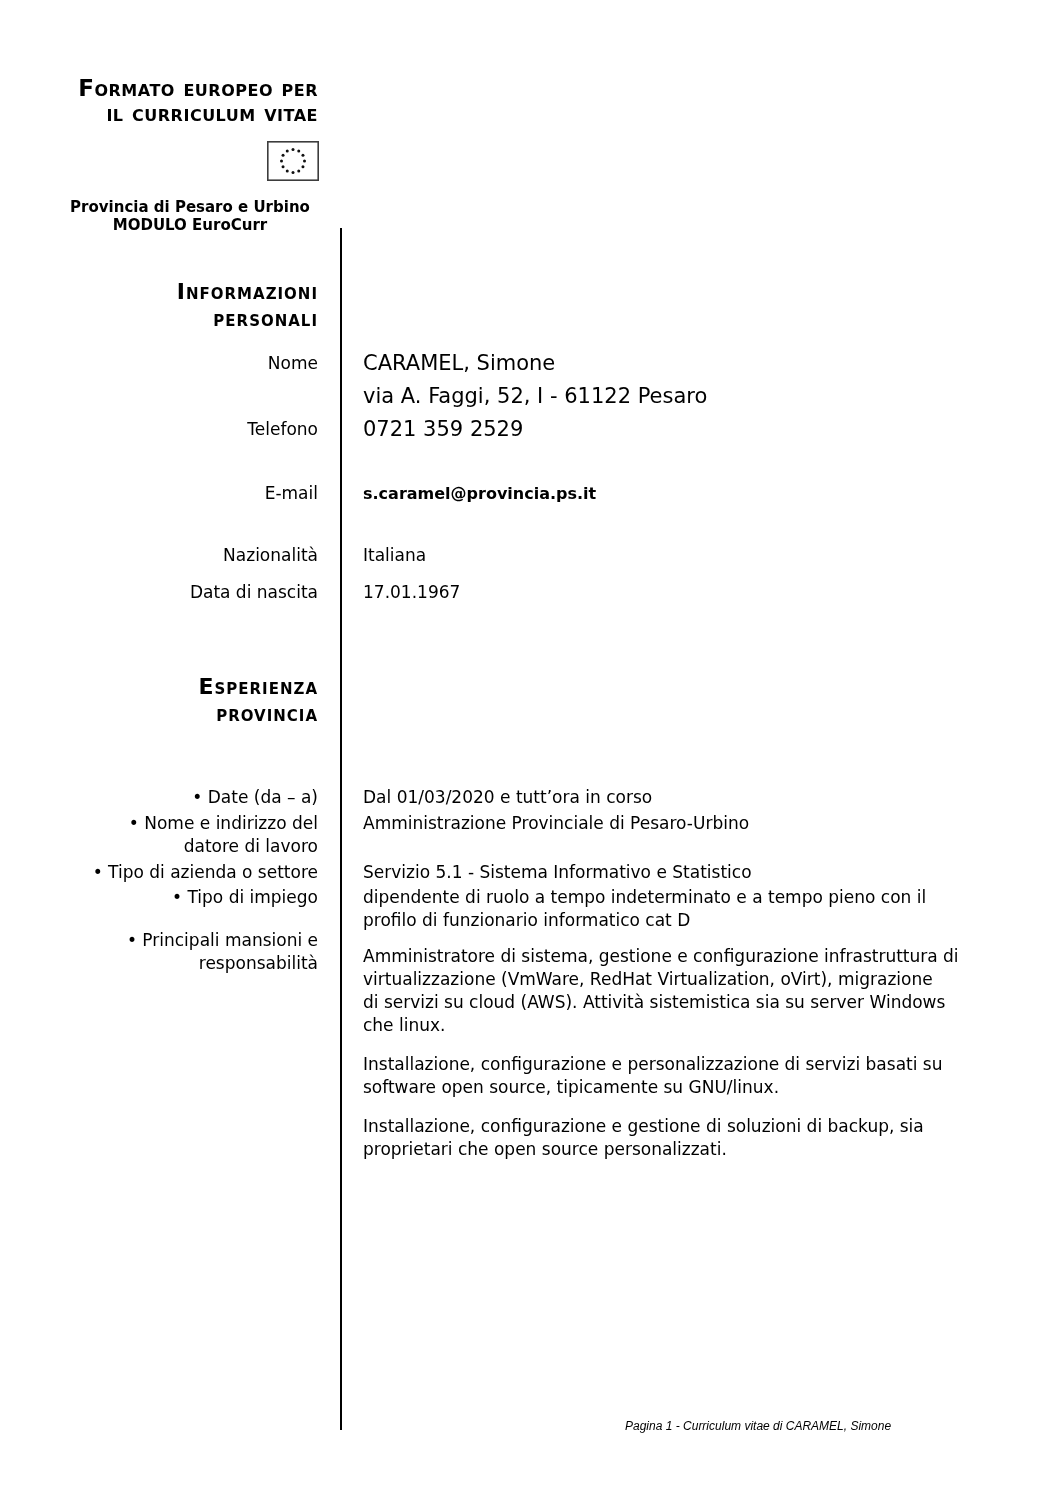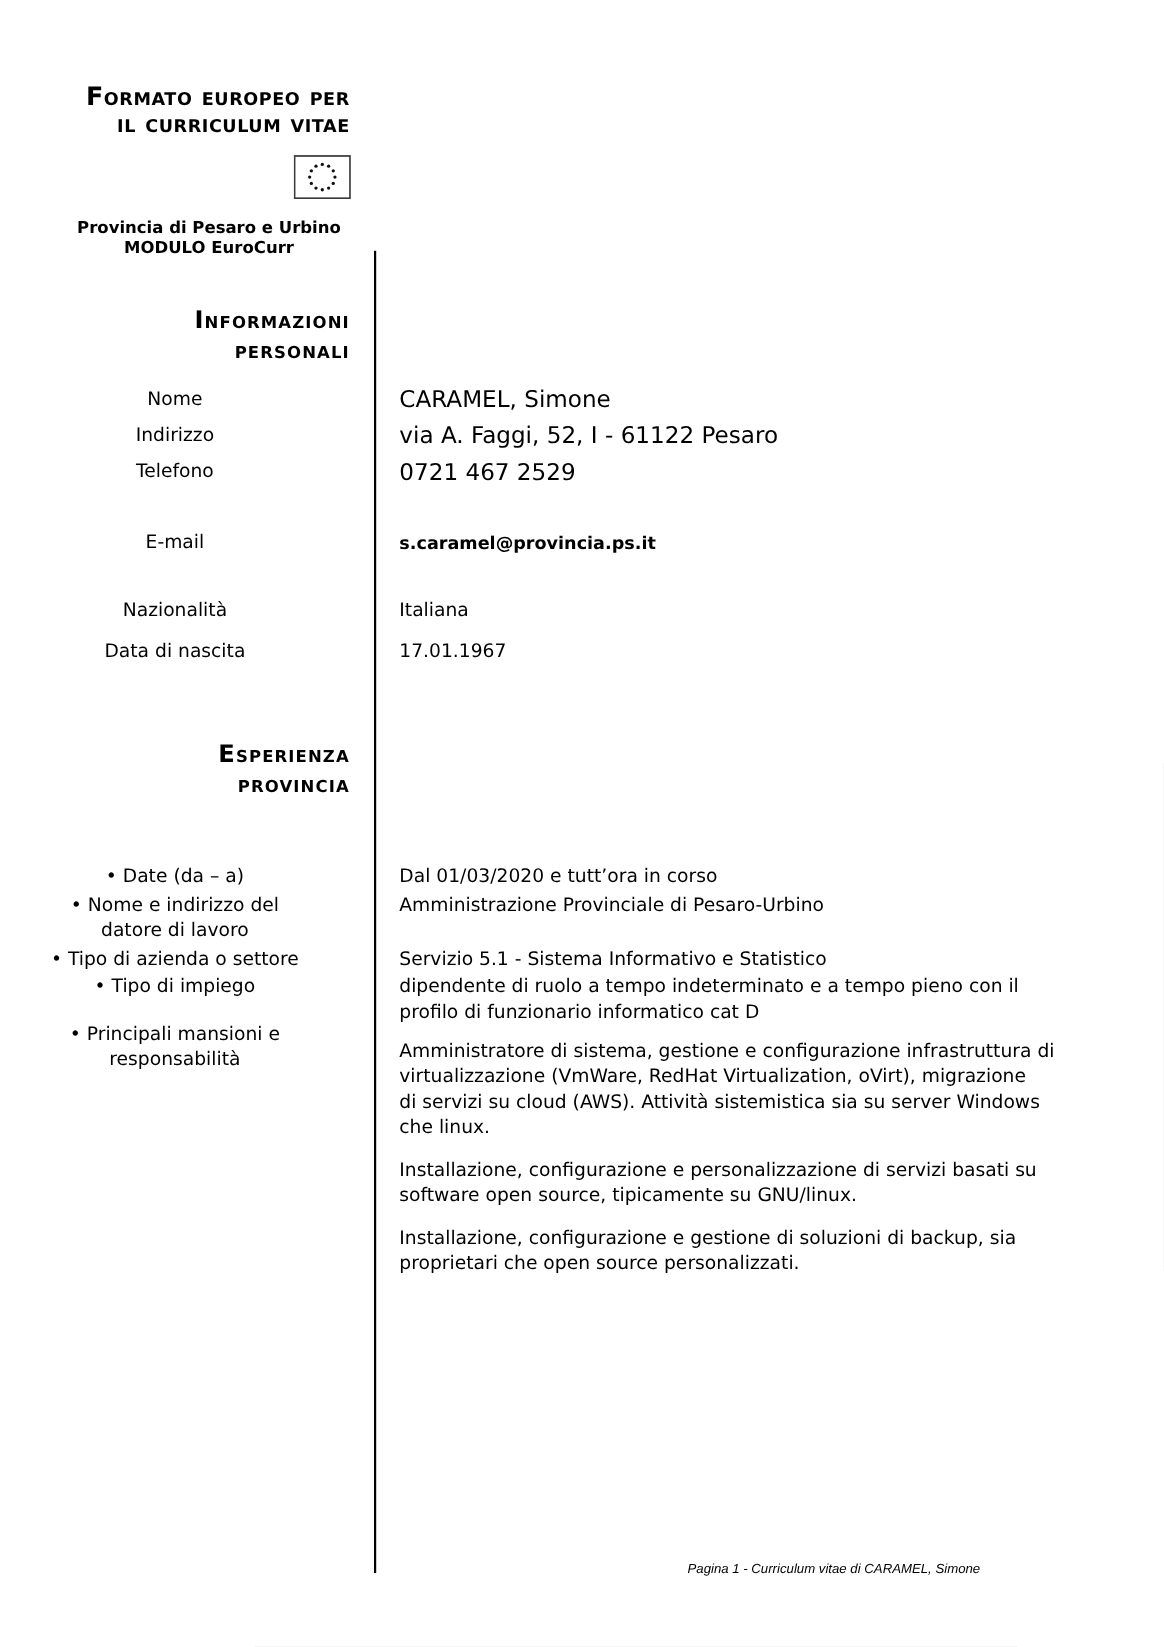--- a/index.html
+++ b/index.html
@@ -63,21 +63,21 @@
     white-space: pre-line;
   }
   .heading-personal   { top: 278px; }
   .heading-experience { top: 673px; }
 
   
   .lbl {
     position: absolute;
     left: 0;
     width: 318px;
-    text-align: center;
+    text-align: right;
     font-size: 17px;
     line-height: 23px;
     white-space: pre-line;
   }
   .val {
     position: absolute;
     left: 363px;
     font-size: 17px;
     line-height: 23px;
     white-space: pre-line;
@@ -157,25 +157,24 @@
   </div>
 
   <div class="divider"></div>
 
   <div class="section-heading heading-personal">Informazioni
 personali</div>
 
   <div class="lbl r-nome">Nome</div>
   <div class="val val-big r-nome">CARAMEL, Simone</div>
 
-  <div class="lbl r-indirizzo">Indirizzo</div>
   <div class="val val-big r-indirizzo">via A. Faggi, 52, I - 61122 Pesaro</div>
 
   <div class="lbl r-telefono">Telefono</div>
-  <div class="val val-big r-telefono">0721 467 2529</div>
+  <div class="val val-big r-telefono">0721 359 2529</div>
 
   <div class="val val-big r-fax"></div>
 
   <div class="lbl r-email">E-mail</div>
   <div class="val val-bold r-email">s.caramel@provincia.ps.it</div>
 
   <div class="lbl r-nazionalita">Nazionalità</div>
   <div class="val r-nazionalita">Italiana</div>
 
   <div class="lbl r-nascita">Data di nascita</div>

